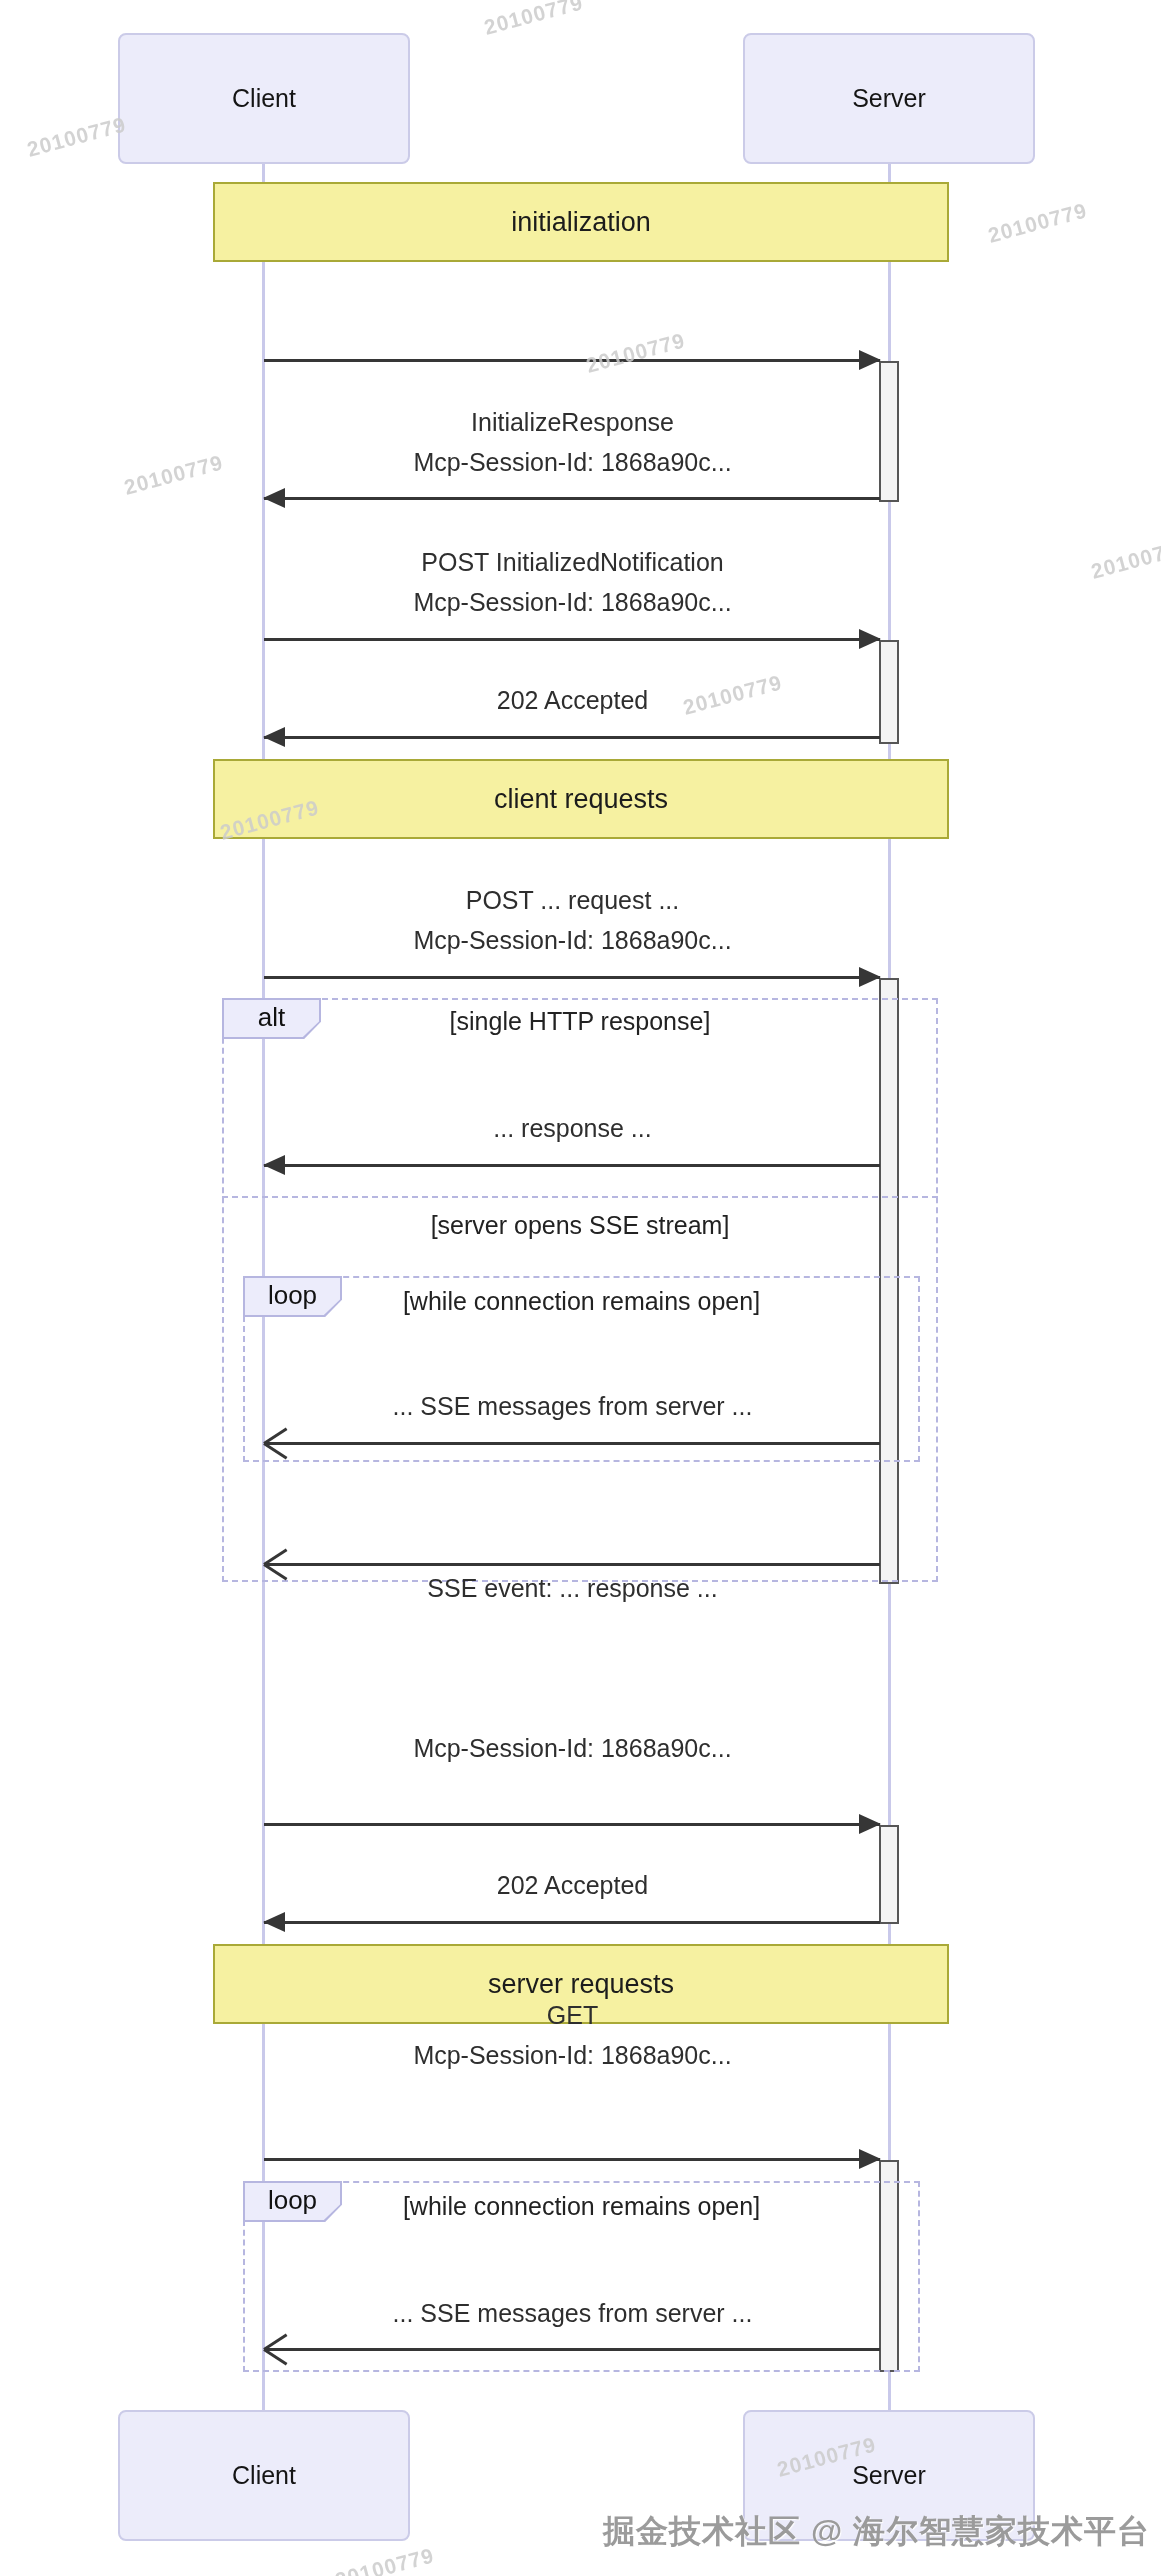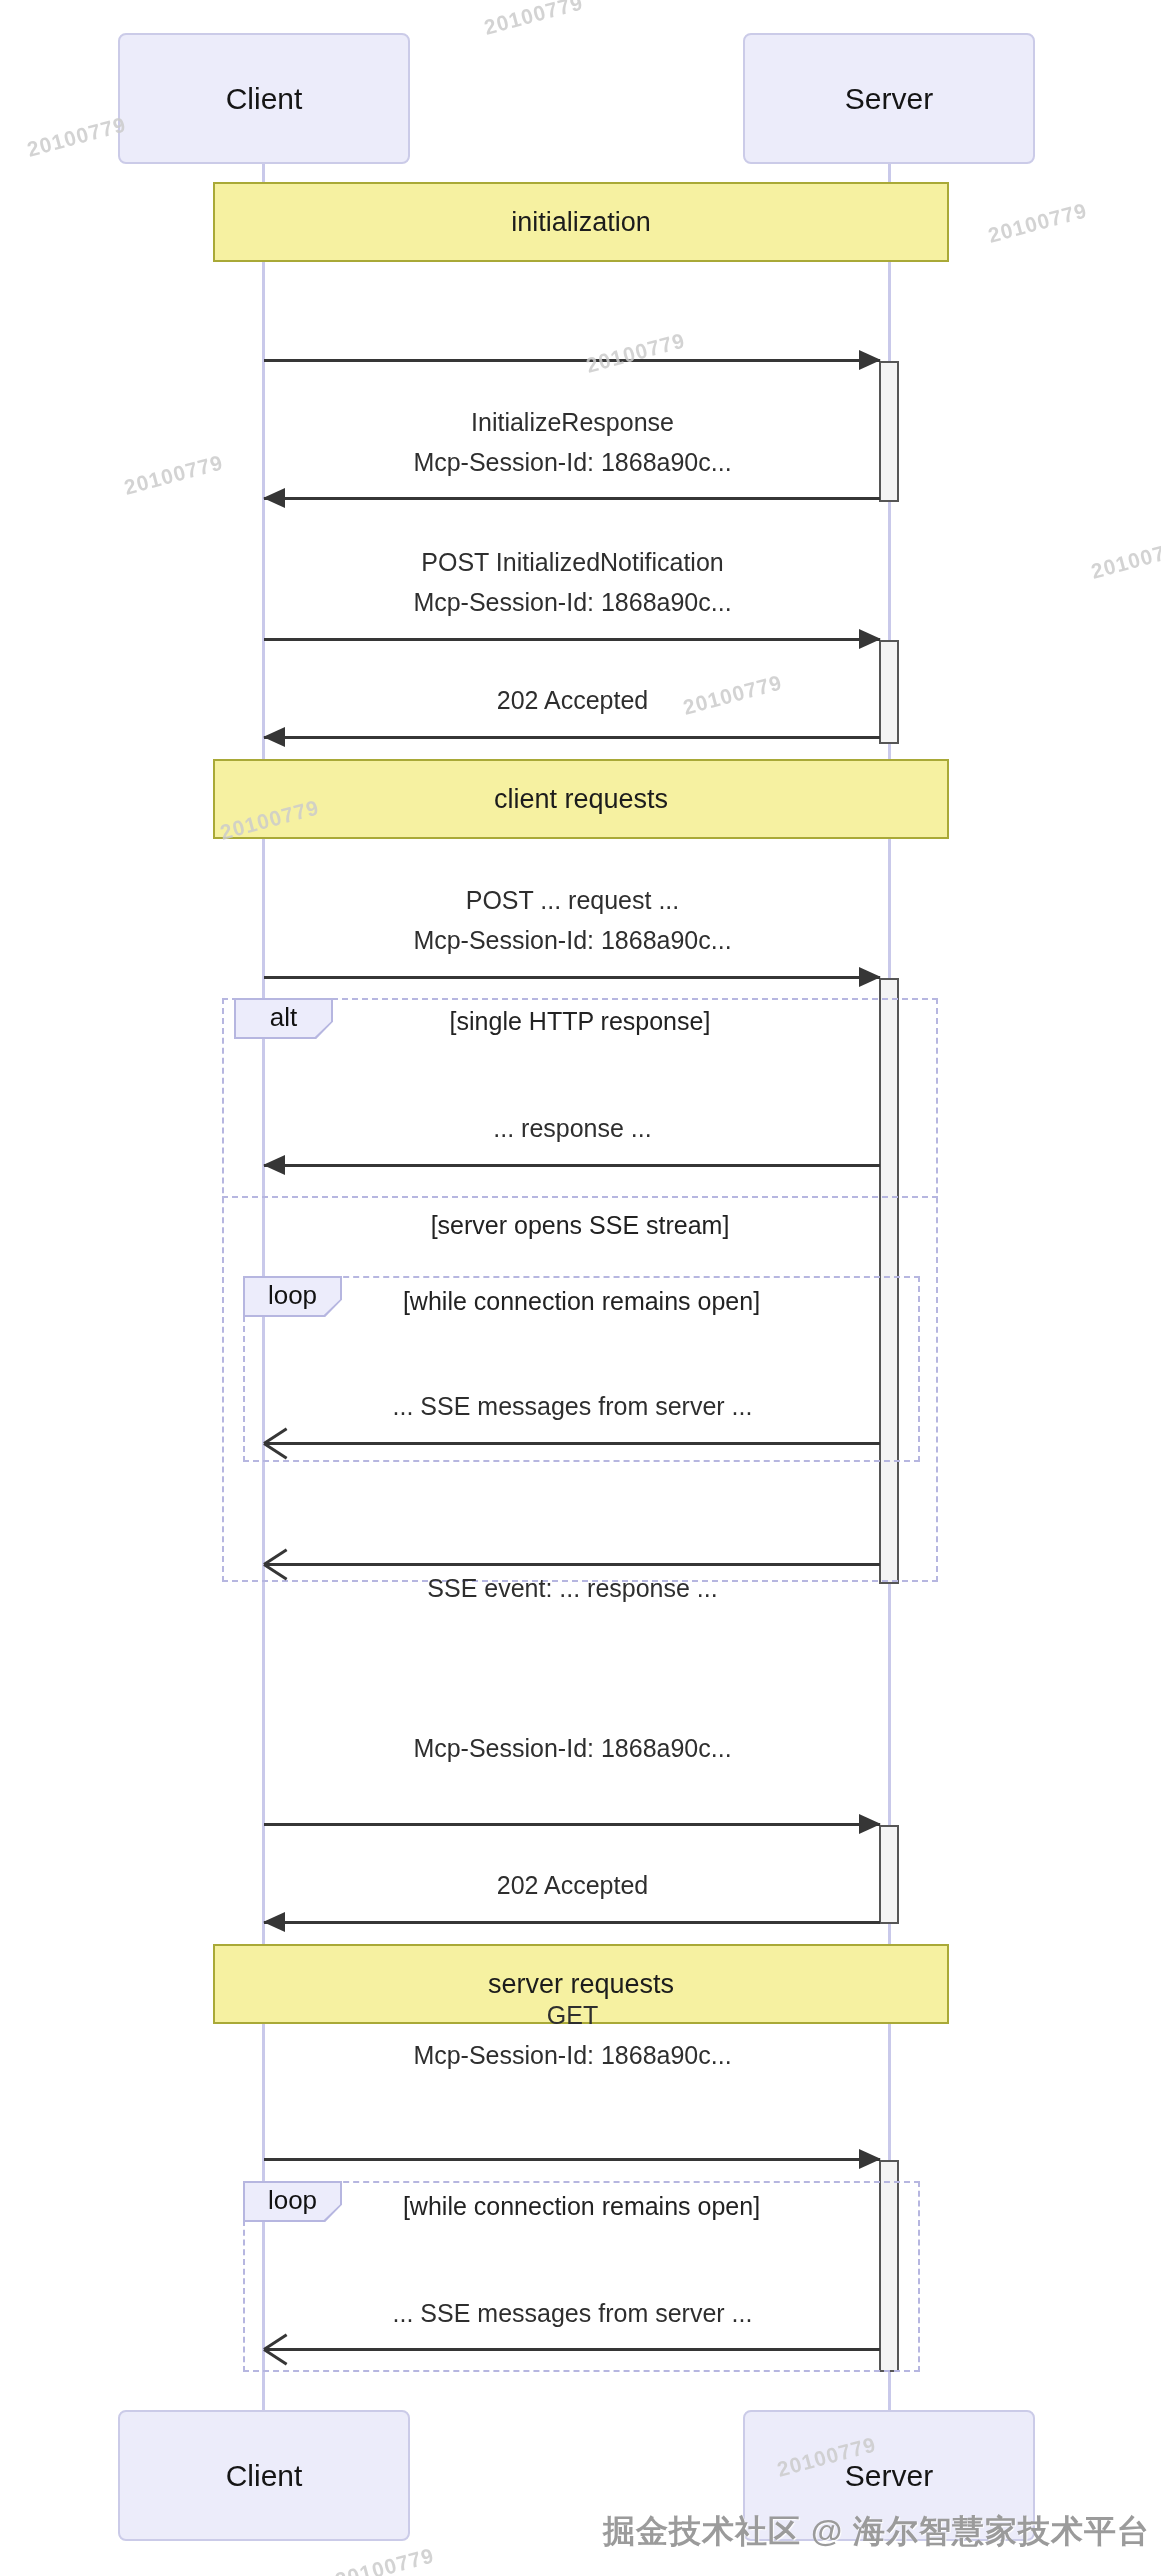--- a/index.html
+++ b/index.html
@@ -6,21 +6,21 @@
   .stage{
     position:relative;width:1162px;height:2576px;overflow:hidden;
     background:#ffffff;
     font-family:"Liberation Sans","DejaVu Sans",sans-serif;
   }
   .lifeline{position:absolute;top:164px;height:2246px;width:3px;background:var(--lifeline,#C9C9EA);}
   .actor{
     position:absolute;width:292px;height:131px;box-sizing:border-box;
     background:var(--actor-fill,#ECECFA);border:2px solid var(--actor-border,#CBCBE8);
     border-radius:8px;display:flex;align-items:center;justify-content:center;
-    font-size:30px;color:#151515;
+    font-size:25px;color:#151515;
   }
   .banner{
     position:absolute;left:213px;width:736px;height:80px;box-sizing:border-box;
     background:var(--banner-fill,#F6F1A1);border:2px solid var(--banner-border,#A9A937);
     display:flex;align-items:center;justify-content:center;
     font-size:27px;color:#1c1c1c;
   }
   .activation{
     position:absolute;left:879px;width:20px;box-sizing:border-box;
     background:var(--activation-fill,#F4F4F4);border:2px solid var(--activation-border,#565656);
@@ -97,21 +97,21 @@
       <span>initialization</span>
     </div>
   <div class="banner" style="top:759px">
       <span>client requests</span>
     </div>
   <div class="banner" style="top:1944px">
       <span>server requests</span>
     </div>
 
   <div class="frame" style="left:222px;top:998px;width:716px;height:584px"></div>
-  <div class="frame-label" style="left:234px;top:998px">
+  <div class="frame-label" style="left:222px;top:998px">
     <span class="bg"></span>
     <span class="fg"></span>
     <span class="txt">alt</span>
   </div>
   <div class="frame-title" style="left:222px;width:716px;top:1001px">[single HTTP response]</div>
   <div class="divider" style="left:222px;width:716px;top:1196px"></div>
   <div class="frame-title" style="left:222px;width:716px;top:1205px">[server opens SSE stream]</div>
 
   <div class="frame" style="left:243px;top:1276px;width:677px;height:186px"></div>
   <div class="frame-label" style="left:243px;top:1276px">

